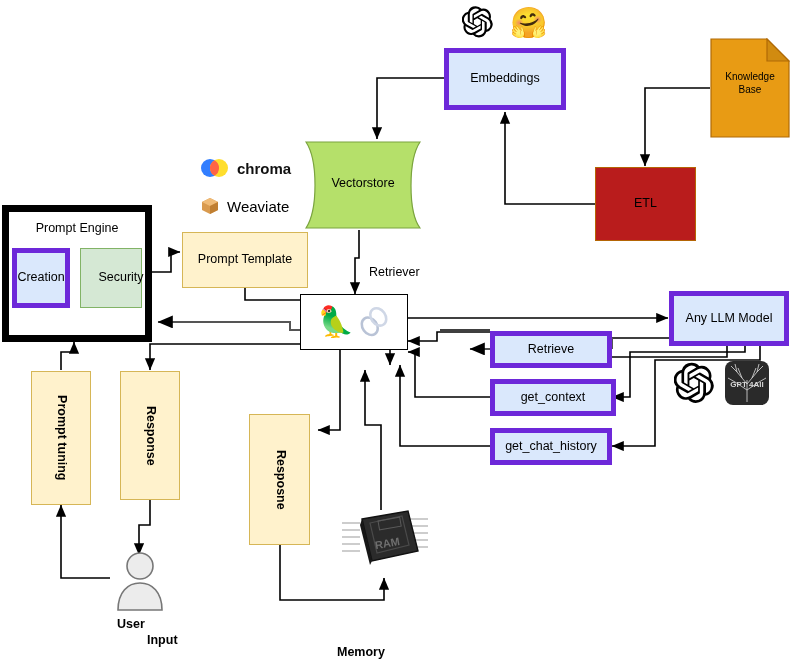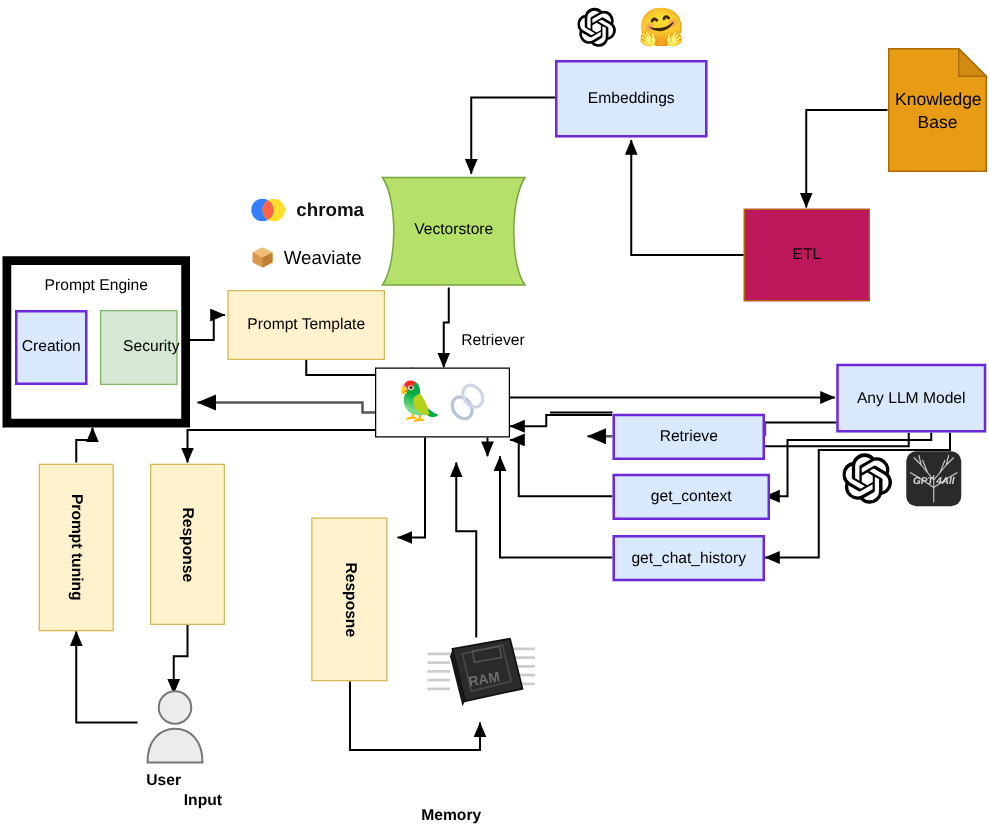--- a/index.html
+++ b/index.html
@@ -1,21 +1,21 @@
 <!DOCTYPE html>
 <html><head>
 <meta charset="utf-8">
 <style>
   html,body{margin:0;padding:0;background:#ffffff;}
   body{font-family:"Liberation Sans","DejaVu Sans",sans-serif;}
   #canvas{position:relative;width:791px;height:669px;background:#ffffff;overflow:hidden;}
   .node{position:absolute;box-sizing:border-box;display:flex;align-items:center;justify-content:center;
         text-align:center;font-size:12.5px;color:#000;line-height:1.25;}
-  .blue{background:#dae8fc;border:2px solid #6d28d9;align-items:center;}
-  .peach{background:#be185d;border:1px solid #b46504;}
+  .blue{background:#dae8fc;border:5px solid #6d28d9;align-items:center;}
+  .peach{background:#b91c1c;border:1px solid #b46504;}
   .cream{background:#fff2cc;border:1px solid #d6b656;}
   .green{background:#d5e8d4;border:1px solid #82b366;padding-left:20px;}
   .plain{background:#ffffff;border:7px solid #000000;}
   .vert span{display:block;transform:rotate(90deg);white-space:nowrap;font-weight:bold;font-size:12.5px;}
   .lbl{position:absolute;font-size:12.5px;color:#000;white-space:nowrap;}
   .lbl.b{font-weight:bold;}
   svg.wires{position:absolute;left:0;top:0;width:791px;height:669px;overflow:visible;}
   .vstore{position:absolute;}
   .kbase{position:absolute;}
   .nodetext{pointer-events:none;}
@@ -142,21 +142,21 @@
   </div>
   <div class="emojibox" style="left:508px;top:2px;width:42px;height:40px;font-size:30px;">
     <span>🤗</span>
   </div>
 
   <div class="kbase" style="left:710px;top:38px;width:80px;height:100px;">
     <svg width="80" height="100" viewBox="0 0 80 100">
       <path d="M1,1 L57,1 L79,23 L79,99 L1,99 Z" fill="#e89b14" stroke="#b06a06" stroke-width="1.2"></path>
       <path d="M57,1 L79,23 L57,23 Z" fill="#d18b10" stroke="#b06a06" stroke-width="1.2"></path>
     </svg>
-    <span class="nodetext" style="position:absolute;left:6px;top:33px;width:68px;text-align:center;font-size:14px;line-height:1.25;">Knowledge Base</span>
+    <span class="nodetext" style="position:absolute;left:6px;top:33px;width:68px;text-align:center;font-size:10px;line-height:1.25;">Knowledge Base</span>
   </div>
 
   <div class="node peach" style="left:595px;top:167px;width:101px;height:74px;">
     <span class="nodetext">ETL</span>
   </div>
 
   <div class="ctrbox" style="left:300px;top:294px;width:106px;height:54px;">
     <span style="font-size:30px;line-height:1;">🦜</span>
     <svg width="34" height="34" viewBox="0 0 40 40">
       <ellipse cx="15" cy="25" rx="8.5" ry="11" fill="none" stroke="#b9c3d6" stroke-width="3" transform="rotate(-35 15 25)"></ellipse>
@@ -168,21 +168,21 @@
 
   <div class="node blue" style="left:669px;top:291px;width:120px;height:55px;">
     <span class="nodetext">Any LLM Model</span>
   </div>
 
   <div class="emojibox" style="left:673px;top:360px;width:46px;height:46px;">
     <svg width="44" height="44" viewBox="0 0 40 40">
       <path fill="#000" d="M33.6,16.4a9.1,9.1,0,0,0-.8-7.5,9.2,9.2,0,0,0-9.9-4.4A9.1,9.1,0,0,0,16,1.5a9.2,9.2,0,0,0-8.8,6.4A9.1,9.1,0,0,0,1.1,12.3a9.2,9.2,0,0,0,1.1,10.8,9.1,9.1,0,0,0,.8,7.5,9.2,9.2,0,0,0,9.9,4.4,9.1,9.1,0,0,0,6.9,3.1,9.2,9.2,0,0,0,8.8-6.4,9.1,9.1,0,0,0,6.1-4.4A9.2,9.2,0,0,0,33.6,16.4Zm-13.8,19.3a6.8,6.8,0,0,1-4.4-1.6l.2-.1,7.3-4.2a1.2,1.2,0,0,0,.6-1V18.5l3.1,1.8v8.5A6.8,6.8,0,0,1,19.8,35.7ZM5.1,29.4a6.8,6.8,0,0,1-.8-4.6l.2.1,7.3,4.2a1.2,1.2,0,0,0,1.2,0l8.9-5.1v3.6l-7.4,4.3A6.8,6.8,0,0,1,5.1,29.4ZM3.2,13.7a6.8,6.8,0,0,1,3.6-3l0,.2v8.4a1.2,1.2,0,0,0,.6,1l8.9,5.1-3.1,1.8L5.7,22.9A6.8,6.8,0,0,1,3.2,13.7Zm25.3,5.9-8.9-5.2,3.1-1.8,7.4,4.3a6.8,6.8,0,0,1-1,12.2V20.6A1.2,1.2,0,0,0,28.5,19.6Zm3.1-4.6-.2-.1-7.3-4.3a1.2,1.2,0,0,0-1.2,0l-8.9,5.1V12.1l7.4-4.3a6.8,6.8,0,0,1,10.1,7.2ZM12.3,21.4,9.2,19.6V11.1A6.8,6.8,0,0,1,20.4,5.9l-.2.1-7.3,4.2a1.2,1.2,0,0,0-.6,1ZM14,17.8l4-2.3,4,2.3v4.6l-4,2.3-4-2.3Z"></path>
     </svg>
   </div>
-  <div class="emojibox" style="left:724px;top:360px;width:46px;height:46px;font-style:italic;">
+  <div class="emojibox" style="left:724px;top:360px;width:46px;height:46px;">
     <svg width="46" height="46" viewBox="0 0 46 46">
       <rect x="1" y="1" width="44" height="44" rx="8" fill="#2a2a2a"></rect>
       <g stroke="#e8e8e8" stroke-width="0.9" fill="none" opacity="0.85">
         <path d="M23,42 L23,20"></path>
         <path d="M23,24 L13,12 M23,24 L33,12 M23,30 L11,22 M23,30 L35,22"></path>
         <path d="M13,12 L7,6 M13,12 L11,4 M33,12 L39,6 M33,12 L35,4"></path>
         <path d="M11,22 L4,18 M35,22 L42,18"></path>
         <path d="M18,18 L14,8 M28,18 L32,8"></path>
       </g>
       <text x="23" y="27" font-family="Liberation Sans, sans-serif" font-size="8" font-weight="bold" fill="#d8d8d8" text-anchor="middle">GPT 4All</text>

